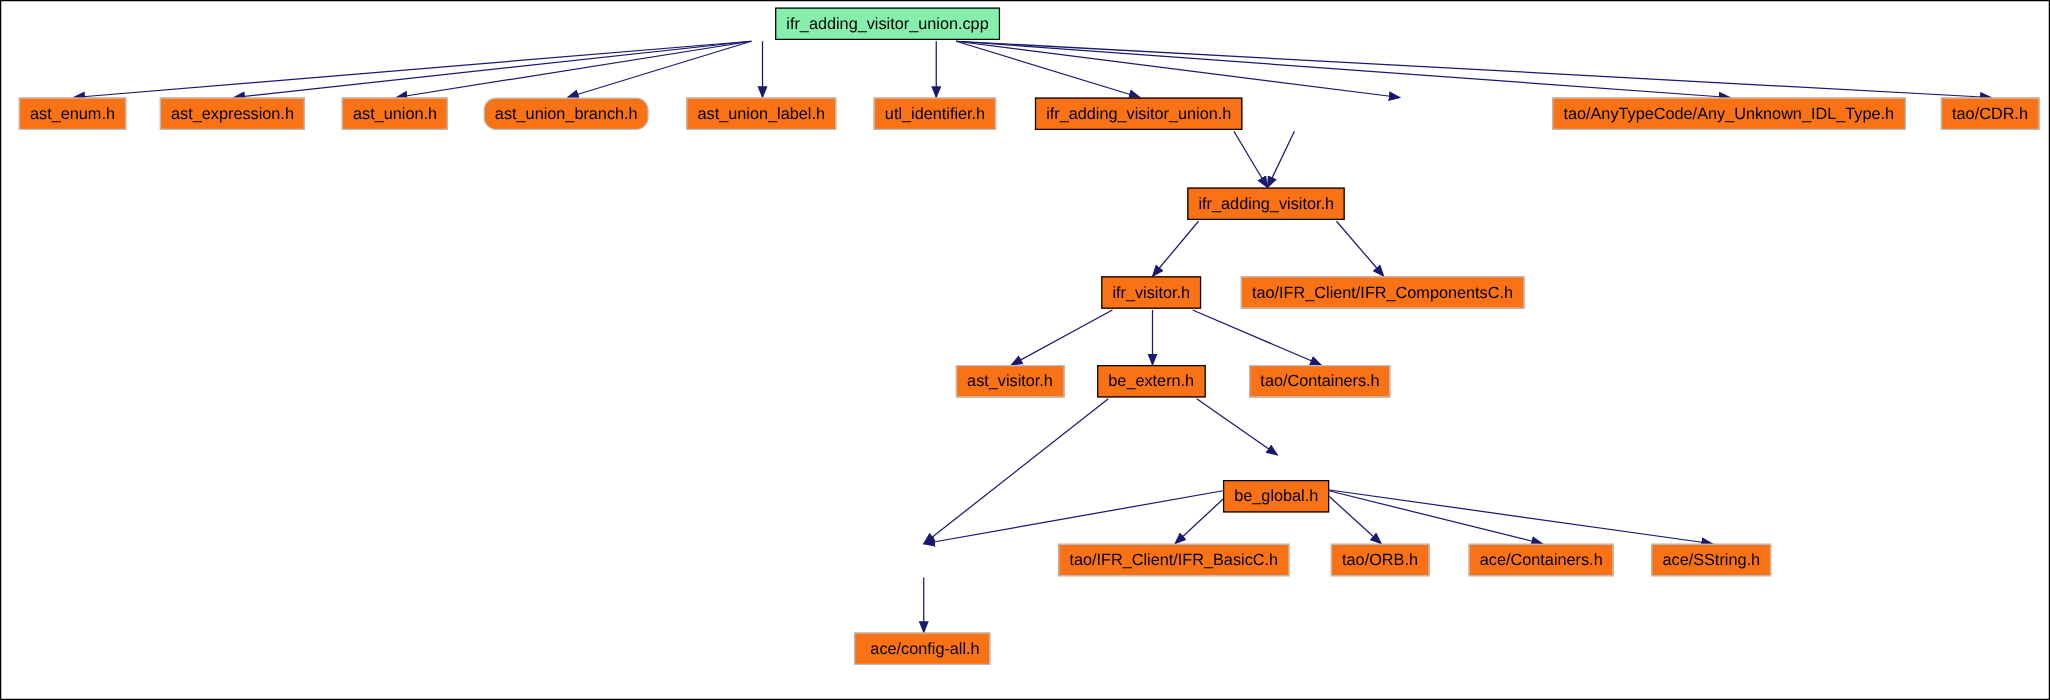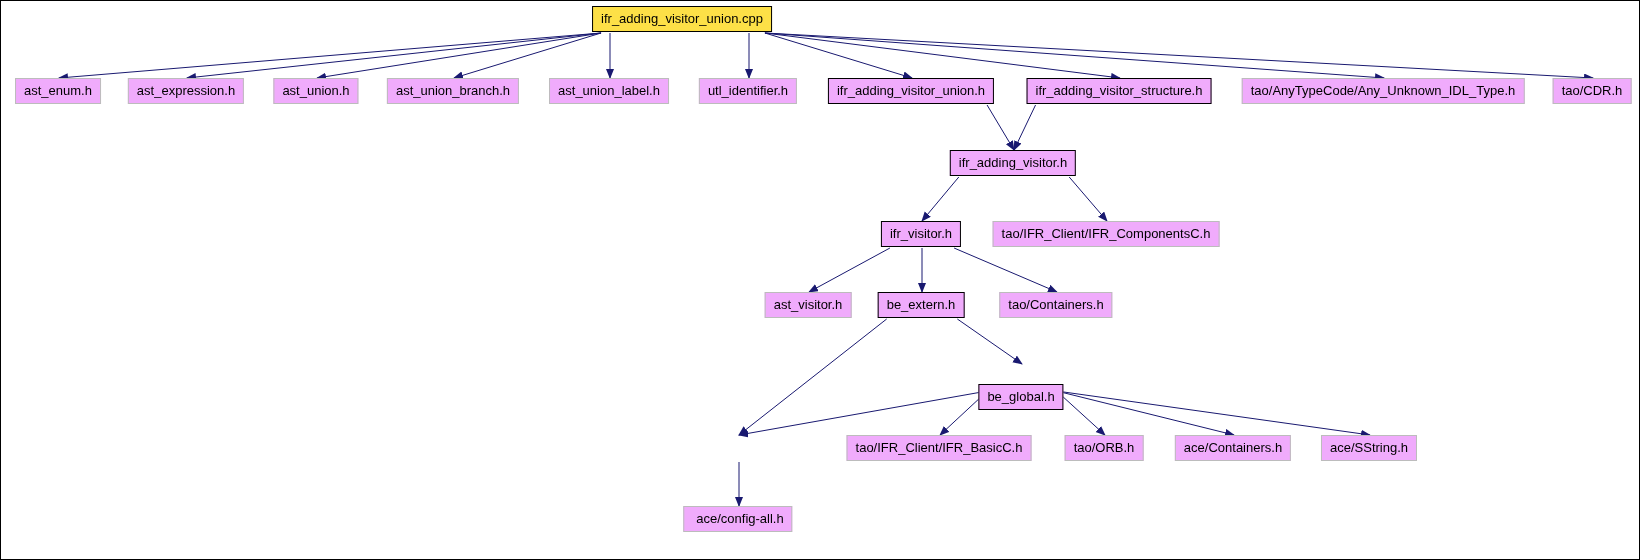--- a/index.html
+++ b/index.html
@@ -25,21 +25,21 @@
     height: 560px;
     pointer-events: none;
   }
   .node {
     position: absolute;
     transform: translate(-50%, -50%);
     white-space: nowrap;
     font-size: 13px;
     line-height: 16px;
     color: #000000;
-    background: #f0abfc;
+    background: #f97316;
     border: 1px solid #bcbcbc;
     padding: 4px 8px;
     text-align: center;
     z-index: 2;
   }
   .node.bold {
     border-color: #000000;
   }
   .node.main {
     border-color: #000000;
@@ -76,29 +76,28 @@
       <line x1="956.3359375" y1="318" x2="1021" y2="363" stroke="#191970" stroke-width="1" marker-end="url(#arrowhead)"></line>
       <line x1="885.6640625" y1="318" x2="738" y2="434" stroke="#191970" stroke-width="1" marker-end="url(#arrowhead)"></line>
       <line x1="986.3828125" y1="390" x2="738" y2="434" stroke="#191970" stroke-width="1" marker-end="url(#arrowhead)"></line>
       <line x1="986.3828125" y1="390" x2="939" y2="434" stroke="#191970" stroke-width="1" marker-end="url(#arrowhead)"></line>
       <line x1="1055.6171875" y1="390" x2="1104" y2="434" stroke="#191970" stroke-width="1" marker-end="url(#arrowhead)"></line>
       <line x1="1055.6171875" y1="390" x2="1233" y2="434" stroke="#191970" stroke-width="1" marker-end="url(#arrowhead)"></line>
       <line x1="1055.6171875" y1="390" x2="1369" y2="434" stroke="#191970" stroke-width="1" marker-end="url(#arrowhead)"></line>
       <line x1="738" y1="461" x2="738" y2="505" stroke="#191970" stroke-width="1" marker-end="url(#arrowhead)"></line>
     </svg>
 
-<div class="node main" style="left: 681px; top: 18px; background: #fde047; border-color: rgb(0, 0, 0);">ifr_adding_visitor_union.cpp</div>
+<div class="node main" style="left: 709px; top: 18px; background: #86efac; border-color: rgb(0, 0, 0);">ifr_adding_visitor_union.cpp</div>
     <div class="node plain" style="left: 57px; top: 90px; border-color: rgb(188, 188, 188);">ast_enum.h</div>
     <div class="node plain" style="left: 185px; top: 90px; border-color: rgb(188, 188, 188);">ast_expression.h</div>
     <div class="node plain" style="left: 315px; top: 90px; border-color: rgb(188, 188, 188);">ast_union.h</div>
-    <div class="node plain" style="left: 452px; top: 90px; border-color: rgb(188, 188, 188);">ast_union_branch.h</div>
+    <div class="node plain" style="left: 452px; top: 90px; border-color: rgb(188, 188, 188); border-radius: 10px;">ast_union_branch.h</div>
     <div class="node plain" style="left: 608px; top: 90px; border-color: rgb(188, 188, 188);">ast_union_label.h</div>
     <div class="node plain" style="left: 747px; top: 90px; border-color: rgb(188, 188, 188);">utl_identifier.h</div>
     <div class="node bold" style="left: 910px; top: 90px; border-color: rgb(0, 0, 0);">ifr_adding_visitor_union.h</div>
-    <div class="node bold" style="left: 1118px; top: 90px; border-color: rgb(0, 0, 0);">ifr_adding_visitor_structure.h</div>
     <div class="node plain" style="left: 1382px; top: 90px; border-color: rgb(188, 188, 188);">tao/AnyTypeCode/Any_Unknown_IDL_Type.h</div>
     <div class="node plain" style="left: 1591px; top: 90px; border-color: rgb(188, 188, 188);">tao/CDR.h</div>
     <div class="node bold" style="left: 1012px; top: 162px; border-color: rgb(0, 0, 0);">ifr_adding_visitor.h</div>
     <div class="node bold" style="left: 920px; top: 233px; border-color: rgb(0, 0, 0);">ifr_visitor.h</div>
     <div class="node plain" style="left: 1105px; top: 233px; border-color: rgb(188, 188, 188);">tao/IFR_Client/IFR_ComponentsC.h</div>
     <div class="node plain" style="left: 807px; top: 304px; border-color: rgb(188, 188, 188);">ast_visitor.h</div>
     <div class="node bold" style="left: 920px; top: 304px; border-color: rgb(0, 0, 0);">be_extern.h</div>
     <div class="node plain" style="left: 1055px; top: 304px; border-color: rgb(188, 188, 188);">tao/Containers.h</div>
     <div class="node bold" style="left: 1020px; top: 376px; border-color: rgb(0, 0, 0); margin-top: 20px;">be_global.h</div>
     <div class="node plain" style="left: 938px; top: 447px; border-color: rgb(188, 188, 188);">tao/IFR_Client/IFR_BasicC.h</div>

